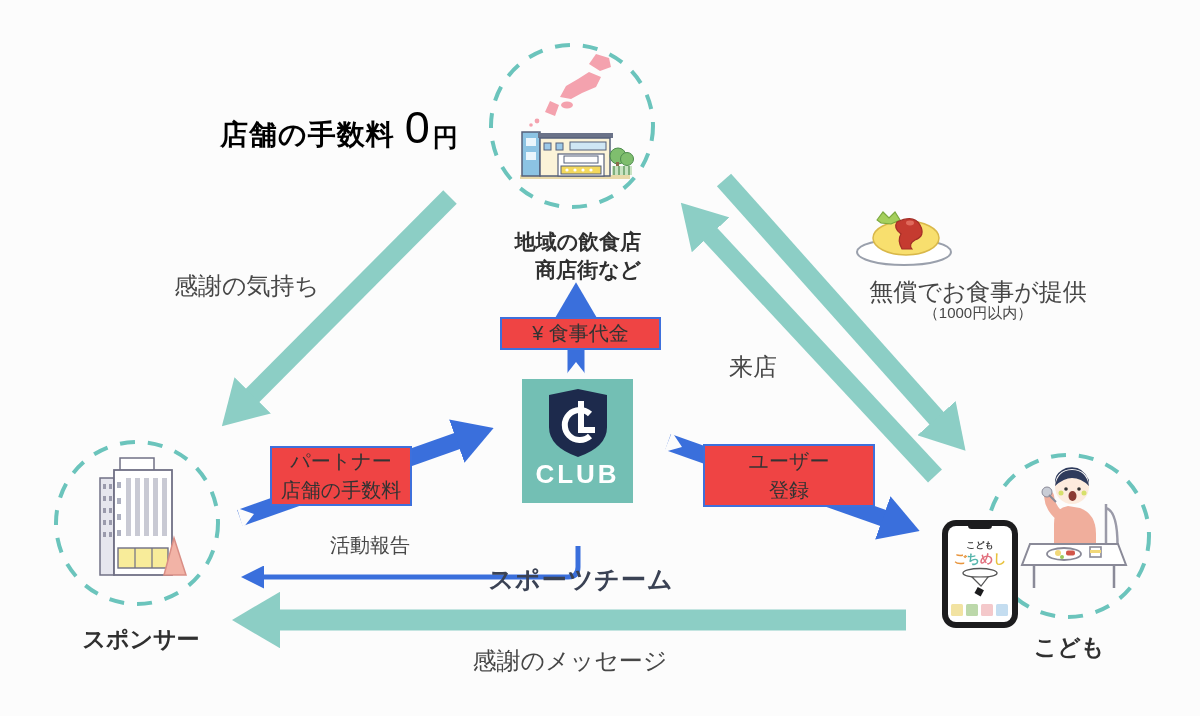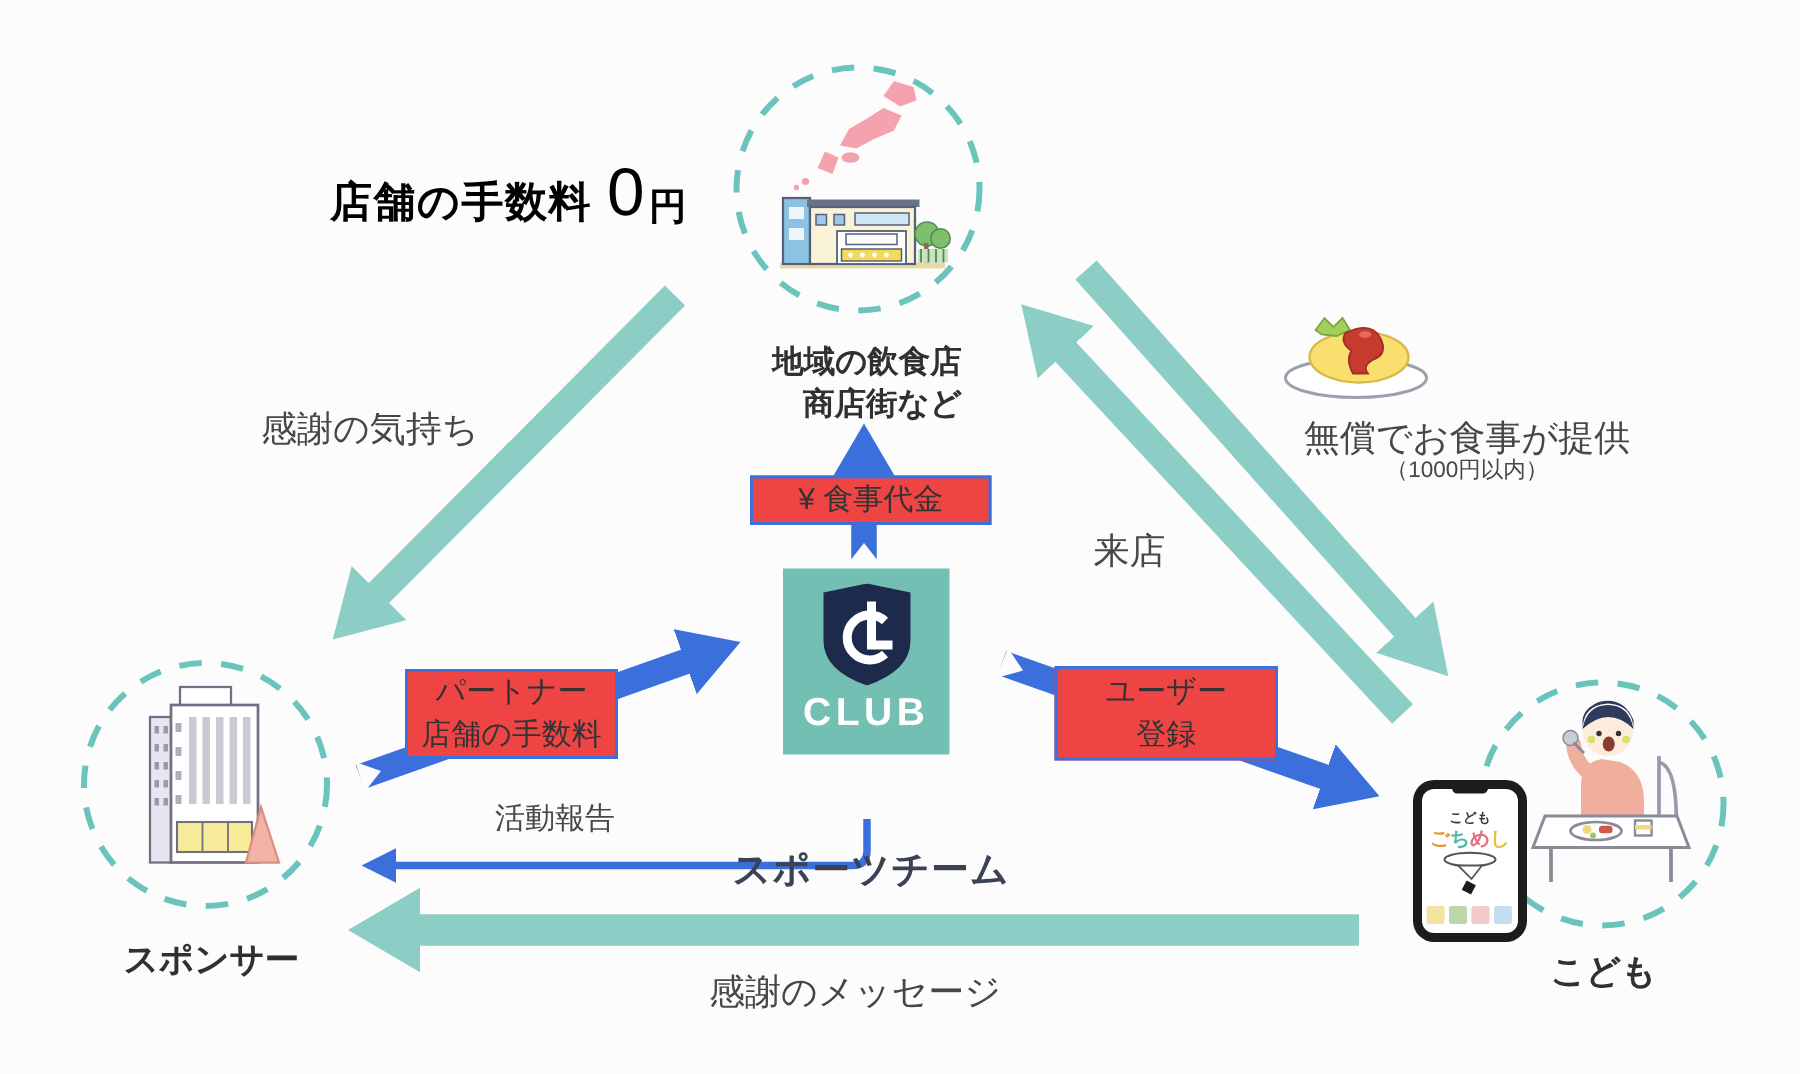--- a/index.html
+++ b/index.html
@@ -226,21 +226,21 @@
 
   <div class="abs edge-box" style="left:500px;top:317px;width:161px;height:33px;">
     <span>¥ 食事代金</span>
   </div>
 
   <div class="abs edge-box" style="left:270px;top:446px;width:142px;height:60px;">
     <span>パートナー</span>
     <span>店舗の手数料</span>
   </div>
 
-  <div class="abs edge-box" style="left:703px;top:444px;width:149px;height:63px;">
+  <div class="abs edge-box" style="left:703px;top:444px;width:172px;height:63px;">
     <span>ユーザー</span>
     <span>登録</span>
   </div>
 
   <div class="abs edge-label" style="left:174px;top:270px;">感謝の気持ち</div>
 
   <div class="abs edge-label" style="left:330px;top:532px;font-size:20px;">活動報告</div>
 
   <div class="abs edge-label" style="left:729px;top:351px;">来店</div>
 

